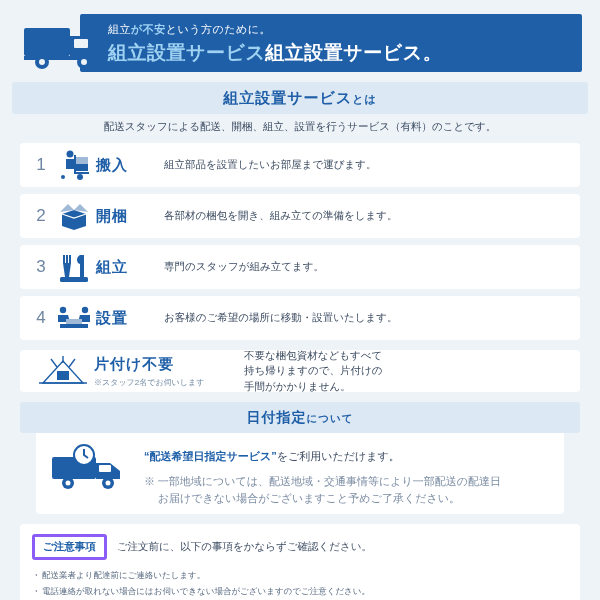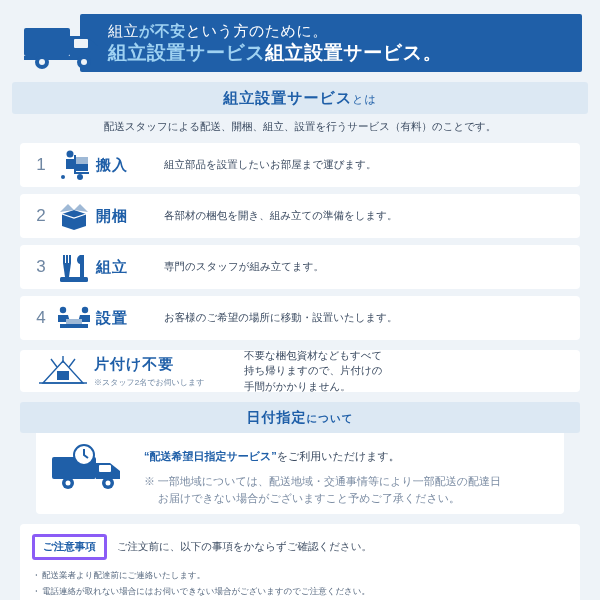--- a/index.html
+++ b/index.html
@@ -35,21 +35,21 @@
     top: 2px;
     height: 58px;
     background: #1f5fa8;
     border-radius: 2px;
   }
   .header-line1 {
     position: absolute;
     left: 96px;
     top: 10px;
     color: #ffffff;
-    font-size: 15px;
+    font-size: 11px;
     letter-spacing: 0.5px;
     white-space: nowrap;
   }
   .header-line1 .accent {
     color: #9fd2f2;
     font-weight: bold;
   }
   .header-line2 {
     position: absolute;
     left: 96px;
@@ -77,21 +77,21 @@
     border-radius: 3px;
     text-align: center;
     padding: 7px 0 6px 0;
     font-size: 15px;
     font-weight: bold;
     color: #1f5fa8;
     letter-spacing: 1px;
   }
   .sect-title .small {
     font-size: 11px;
-    font-weight: normal;
+    font-weight: bold;
   }
   .sect-sub {
     text-align: center;
     font-size: 10.5px;
     color: #3a4a60;
     margin: 6px 0 9px 0;
   }
   
   .steps {
     margin: 0 8px;

